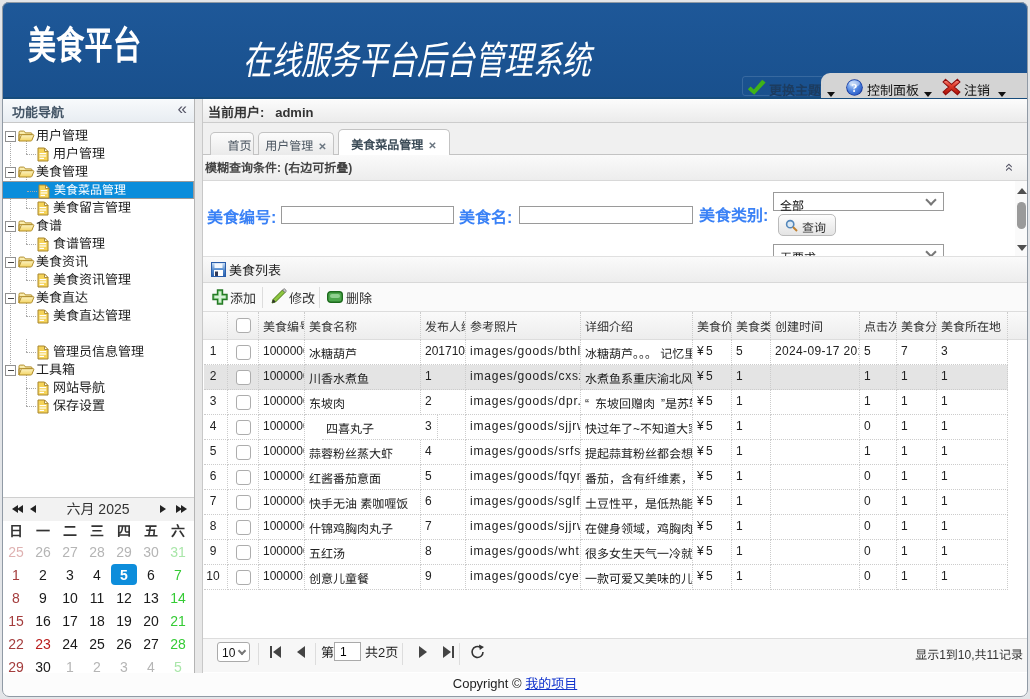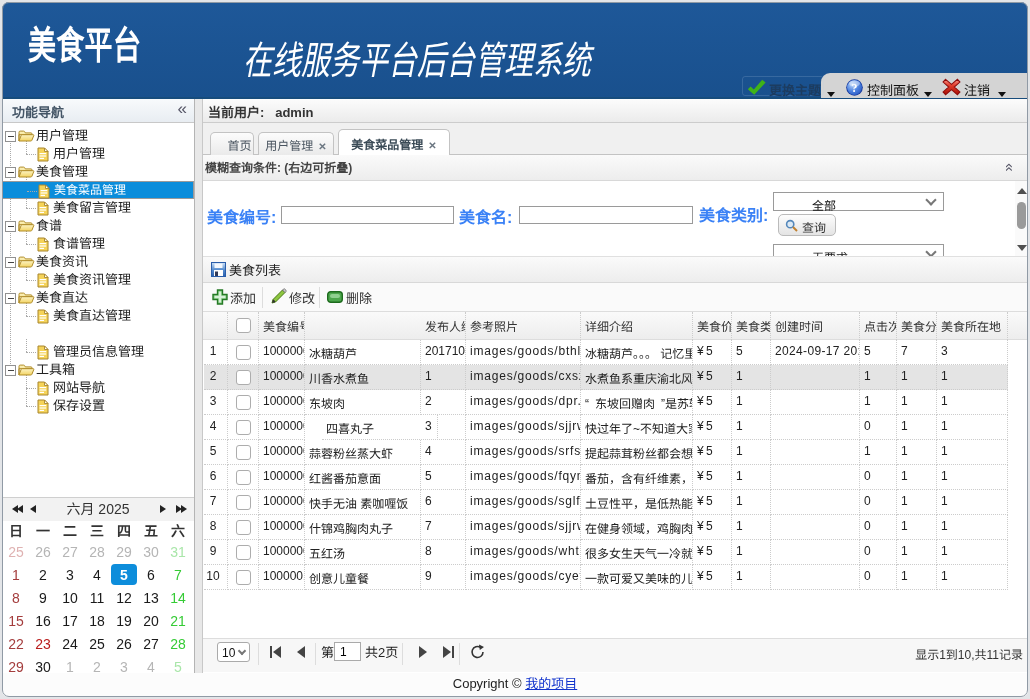--- a/index.html
+++ b/index.html
@@ -35,21 +35,21 @@
 #tabsbar{left:0;top:24px;width:825px;height:32px;background:#f0f0f0;border-bottom:1px solid #c3c3c3;}
 .tab{position:absolute;border:1px solid #c3c3c3;border-bottom:none;border-radius:5px 5px 0 0;background:linear-gradient(#fcfcfc,#eaeaea);font-size:12px;color:#4a5560;text-align:center;}
 .tab .x{color:#6a7580;font-weight:bold;font-size:10px;margin-left:5px;}
 #tab3{background:#fff;font-weight:bold;color:#3a4a56;}
 
 .gbar{background:linear-gradient(#fafafa,#ededed);border-bottom:1px solid #d8d8d8;}
 
 .lbl{position:absolute;font-weight:bold;font-size:16px;color:#3b82f6;}
 .inp{position:absolute;border:1px solid #9a9a9a;background:#fff;}
 .sel{position:absolute;border:1px solid #9a9a9a;background:#fff;font-size:12px;color:#111;}
-.sel .sv{position:absolute;left:6px;top:3px;margin-left:32px;}
+.sel .sv{position:absolute;left:6px;top:3px;}
 .chev{position:absolute;width:8px;height:8px;border-right:2px solid #777;border-bottom:2px solid #777;transform:rotate(45deg);}
 
 .hcell{position:absolute;font-size:12px;color:#333;overflow:hidden;white-space:nowrap;padding:5px 0 0 4px;height:28px;border-right:1px dotted #ccc;}
 .cell{position:absolute;font-size:12px;color:#222;overflow:hidden;white-space:nowrap;padding:4px 0 0 4px;height:25px;border-right:1px dotted #ccc;border-bottom:1px dotted #ccc;}
 .cb{position:absolute;width:15px;height:15px;border:1px solid #adadad;border-radius:3px;background:#fff;}
 
 .psep{position:absolute;width:1px;height:22px;background:#ddd;top:544px;}
 </style></head><body>
 <div id="clip">
     <div id="world">
@@ -372,20 +372,21 @@
 <div class="abs " style="left:116px;top:188px;width:1px;height:21px;background:#ddd;"></div>
 <svg class="abs" style="left:124px;top:192px" width="16" height="12" viewBox="0 0 16 12">
 <rect x="0.7" y="0.7" width="14.6" height="10.6" rx="3" fill="#4ca64c" stroke="#1d6b1d" stroke-width="1.4"></rect>
 <rect x="3" y="3" width="10" height="4" rx="2" fill="#8fd08f"></rect>
         </svg>
 <div class="abs " style="left:143px;top:189px;font-size:13px;color:#333;">删除</div>
 <div class="abs gbar" style="left:0;top:213px;width:825px;height:28px;border-bottom:1px solid #ddd;"></div>
 <div class="hcell" style="left:1px;top:213px;width:24px;"></div>
 <div class="hcell" style="left:25px;top:213px;width:31px;"></div>
 <div class="hcell" style="left:56px;top:213px;width:46px;">美食编号</div>
+<div class="hcell" style="left:102px;top:213px;width:116px;">美食名称</div>
 <div class="hcell" style="left:218px;top:213px;width:45px;">发布人编号</div>
 <div class="hcell" style="left:263px;top:213px;width:115px;">参考照片</div>
 <div class="hcell" style="left:378px;top:213px;width:112px;">详细介绍</div>
 <div class="hcell" style="left:490px;top:213px;width:39px;">美食价格</div>
 <div class="hcell" style="left:529px;top:213px;width:39px;">美食类别</div>
 <div class="hcell" style="left:568px;top:213px;width:89px;">创建时间</div>
 <div class="hcell" style="left:657px;top:213px;width:37px;">点击次数</div>
 <div class="hcell" style="left:694px;top:213px;width:40px;">美食分数</div>
 <div class="hcell" style="left:734px;top:213px;width:71px;">美食所在地</div>
 <div class="cb" style="left:33px;top:219px;"></div>

